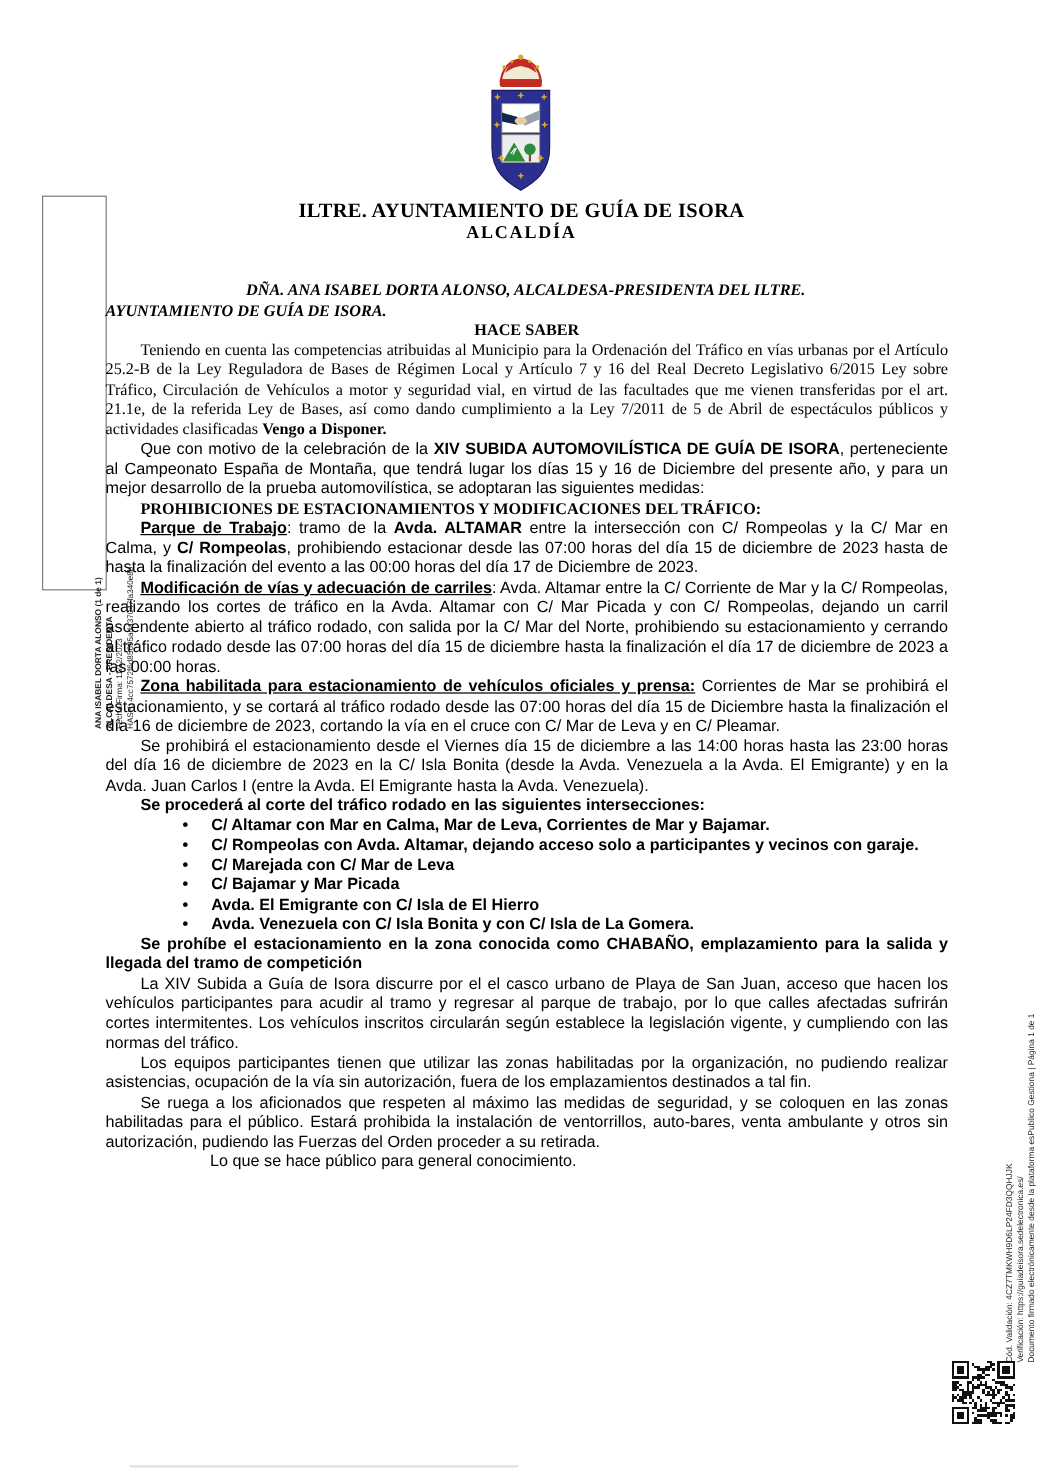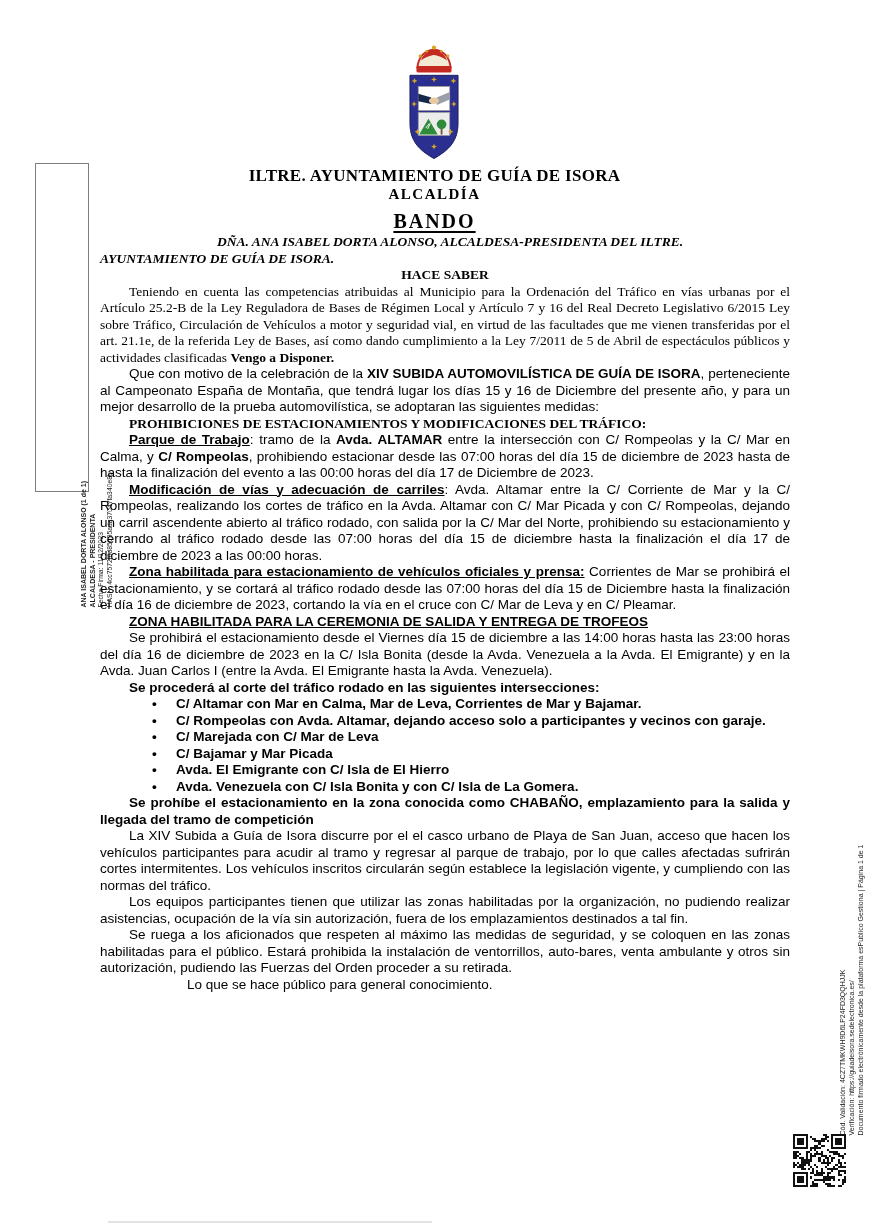--- a/index.html
+++ b/index.html
@@ -19,21 +19,21 @@
   .crest{position:absolute;left:397px;top:42px;width:74px;height:124px;}
   .hdr{position:absolute;left:0;width:869px;text-align:center;font-weight:bold;
        font-family:"Liberation Serif",serif;}
   .hdr-org{top:166px;font-size:17px;letter-spacing:.3px;}
   .hdr-dept{top:186px;font-size:15px;letter-spacing:1.5px;}
   .hdr-doc{top:210px;font-size:20px;letter-spacing:2px;text-decoration:underline;
            text-decoration-thickness:2px;text-underline-offset:3px;}
 
   .doc-body{position:absolute;left:88px;top:234px;width:702px;
             font-size:13.5px;line-height:16.5px;}
-  .doc-body p{margin:0;padding-left:12px;}
+  .doc-body p{margin:0;}
   ul.bullets{margin:0;padding:0 0 0 88px;list-style:none;font-weight:bold;}
   ul.bullets li{position:relative;}
   ul.bullets li::before{content:"\2022";position:absolute;left:-24px;font-weight:bold;}
 
   
   .stamp-box{position:absolute;left:35px;top:163px;width:52px;height:327px;
              border:1px solid #7d7d7d;background:#fff;}
   .stamp-rot{position:absolute;left:-36px;top:328px;width:195px;height:36px;
              transform:rotate(-90deg);transform-origin:center;
              font-size:6.8px;line-height:8.6px;color:#222;white-space:nowrap;}
@@ -92,41 +92,39 @@
         <use href="#st" x="61.5" y="66"></use>
         <use href="#st" x="22" y="96"></use>
         <use href="#st" x="58" y="96"></use>
         <use href="#st" x="40" y="112"></use>
       </g>
     </svg>
   </div>
 
   <div class="hdr hdr-org">ILTRE. AYUNTAMIENTO DE GUÍA DE ISORA</div>
   <div class="hdr hdr-dept">ALCALDÍA</div>
-  <div class="hdr hdr-doc">BANDO</div>
 
   <div class="stamp-box">
     <div class="stamp-rot">
       <div class="sb">ANA ISABEL DORTA ALONSO (1 de 1)</div>
       <div class="sb">ALCALDESA - PRESIDENTA</div>
       <div>Fecha Firma: 11/12/2023</div>
       <div>HASH: 4cc7572f6d85695ada37047fa340e8b</div>
     </div>
   </div>
 
   <div class="doc-body">
       <p class="serif just ind-salut"><span class="b i">DÑA. ANA ISABEL DORTA ALONSO, ALCALDESA-PRESIDENTA DEL ILTRE.</span><br><span class="b i">AYUNTAMIENTO DE GUÍA DE ISORA.</span></p>
       <p class="serif center b"><span>HACE SABER</span></p>
       <p class="serif just ind"><span>Teniendo en cuenta las competencias atribuidas al Municipio para la Ordenación del Tráfico en vías urbanas por el Artículo 25.2-B de la Ley Reguladora  de Bases de Régimen Local y Artículo 7 y 16 del Real Decreto Legislativo 6/2015 Ley sobre Tráfico, Circulación  de Vehículos a motor y seguridad vial, en virtud de las facultades que me vienen transferidas por el art. 21.1e, de la referida Ley de Bases, así como dando cumplimiento a la Ley 7/2011 de 5 de Abril de espectáculos públicos y actividades clasificadas </span><span class="b">Vengo a Disponer.</span></p>
       <p class="sans just ind"><span>Que con motivo de la celebración de la </span><span class="b">XIV SUBIDA AUTOMOVILÍSTICA DE GUÍA DE ISORA</span><span>, perteneciente al Campeonato España de Montaña, que tendrá lugar los días 15 y 16 de Diciembre del presente año, y para un mejor desarrollo de la prueba automovilística, se adoptaran las siguientes medidas:</span></p>
       <p class="serif b ind"><span>PROHIBICIONES DE ESTACIONAMIENTOS Y MODIFICACIONES DEL TRÁFICO:</span></p>
       <p class="sans just ind"><span class="b u">Parque de Trabajo</span><span>: tramo de la </span><span class="b">Avda. ALTAMAR</span><span> entre la intersección con C/ Rompeolas y la C/ Mar en Calma, y </span><span class="b">C/ Rompeolas</span><span>, prohibiendo estacionar desde las 07:00 horas del día 15 de diciembre de 2023 hasta  de hasta la finalización del evento a las 00:00 horas del día 17 de Diciembre de 2023.</span></p>
       <p class="sans just ind"><span class="b u">Modificación de vías y adecuación de carriles</span><span>: Avda. Altamar entre la C/ Corriente de Mar y la C/ Rompeolas, realizando los cortes de tráfico en la Avda. Altamar con C/ Mar Picada y con C/ Rompeolas, dejando un carril ascendente abierto al tráfico rodado, con salida por la C/ Mar del Norte, prohibiendo su estacionamiento y cerrando al tráfico rodado desde las 07:00 horas del día 15 de diciembre hasta la finalización el día 17 de diciembre de 2023 a las 00:00 horas.</span></p>
       <p class="sans just ind"><span class="b u">Zona habilitada para estacionamiento de vehículos oficiales y prensa:</span><span> Corrientes de Mar se prohibirá el estacionamiento, y se cortará al tráfico rodado desde las 07:00 horas del día 15 de Diciembre hasta la finalización el día 16 de diciembre de 2023, cortando la vía en el cruce con C/ Mar de Leva y en C/ Pleamar.</span></p>
-      <p class="sans ind"><span class="b u">ZONA HABILITADA PARA LA CEREMONIA DE SALIDA Y ENTREGA DE TROFEOS</span></p>
       <p class="sans just ind"><span>Se prohibirá el estacionamiento desde el Viernes día 15 de diciembre a las 14:00 horas hasta las 23:00 horas del día 16 de diciembre de 2023 en la C/ Isla Bonita (desde la Avda. Venezuela a la Avda. El Emigrante) y en la Avda. Juan Carlos I (entre la Avda. El Emigrante hasta la Avda. Venezuela).</span></p>
       <p class="sans ind b"><span>Se procederá al corte del tráfico rodado en las siguientes intersecciones:</span></p>
       <ul class="bullets">
         <li>C/ Altamar con Mar en Calma, Mar de Leva, Corrientes de Mar y Bajamar.</li>
         <li>C/ Rompeolas con Avda. Altamar, dejando acceso solo a participantes y vecinos con garaje.</li>
         <li>C/ Marejada con C/ Mar de Leva</li>
         <li>C/ Bajamar y Mar Picada</li>
         <li>Avda. El Emigrante con C/ Isla de El Hierro</li>
         <li>Avda. Venezuela con C/ Isla Bonita y con C/ Isla de La Gomera.</li>
       </ul>

